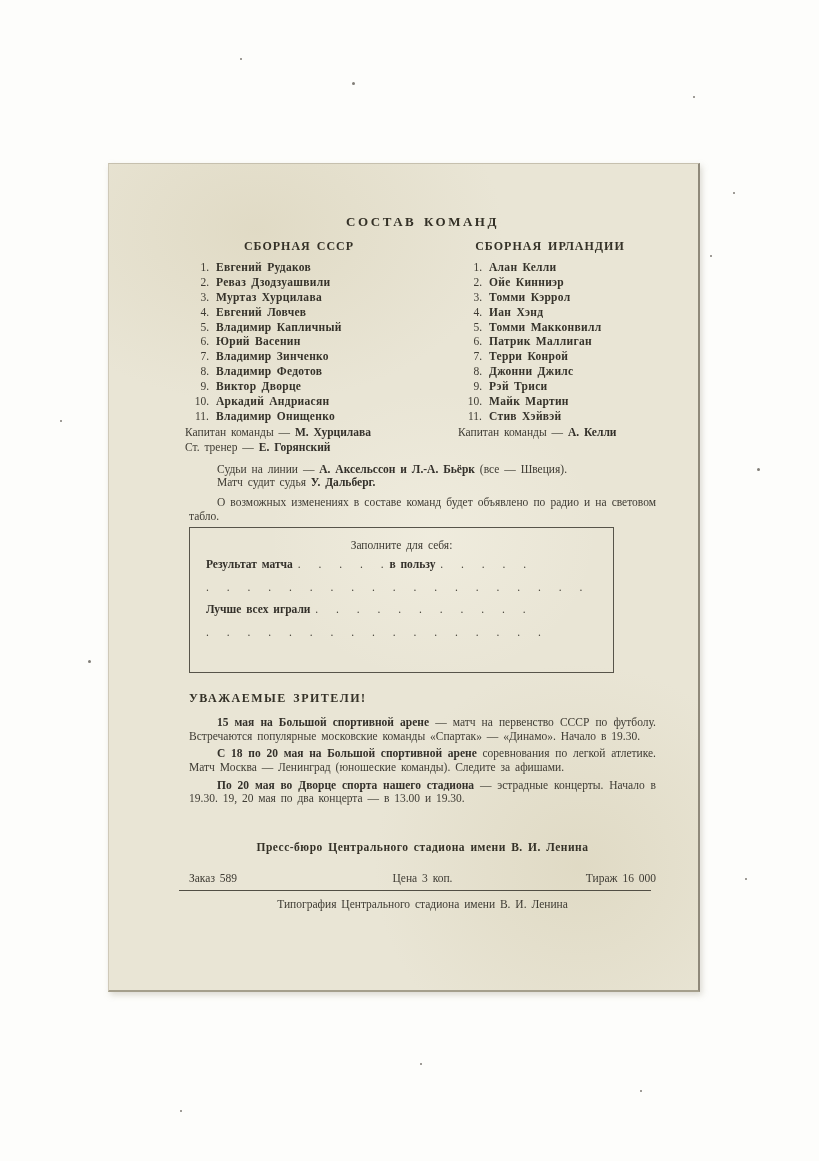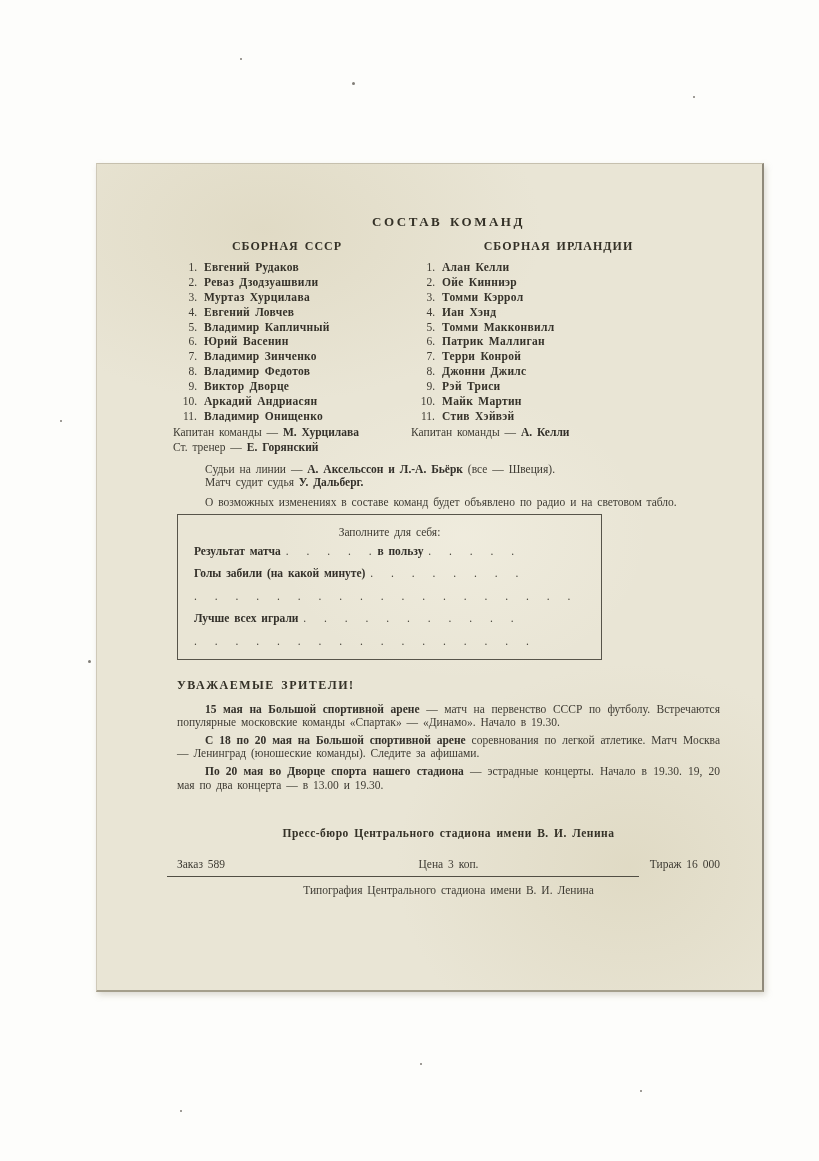--- a/index.html
+++ b/index.html
@@ -9,40 +9,40 @@
     font-family:"Liberation Serif","DejaVu Serif",serif;
   }
   .speck{position:absolute;background:#55514a;border-radius:50%;opacity:.75;}
   .pencil-mark{
     position:absolute;left:593px;top:174px;width:34px;height:10px;
     border-top:2px solid rgba(130,124,108,.45);
     border-bottom:1px solid rgba(130,124,108,.30);
     transform:rotate(-7deg);filter:blur(.6px);border-radius:40%;
   }
   .paper{
-    position:absolute;left:96px;top:163px;width:668px;height:829px;
+    position:absolute;left:108px;top:163px;width:592px;height:829px;
     box-sizing:border-box;
     background:
       radial-gradient(ellipse 60% 30% at 25% 8%, rgba(214,206,178,.45), transparent 70%),
       radial-gradient(ellipse 50% 35% at 80% 85%, rgba(210,202,172,.40), transparent 70%),
       radial-gradient(ellipse 40% 25% at 55% 45%, rgba(244,241,228,.55), transparent 70%),
       #e9e5d5;
     border-top:1px solid #c6c0ae;
     border-left:1px solid #cfc9b8;
     border-right:2px solid #8f897a;
     border-bottom:2px solid #a59f8c;
     box-shadow:2px 3px 6px rgba(160,155,135,.35);
     color:#3e3b33;
   }
   .content{padding:50px 42px 0 80px;font-size:11.5px;line-height:15px;word-spacing:2px;}
   .doc-title{
     text-align:center;font-weight:bold;font-size:13px;letter-spacing:2.5px;
     color:#343127;margin-bottom:10px;
   }
-  .teams-headers,.team-columns,.captains-row{display:flex;}
+  .teams-headers,.team-columns,.captains-row{display:flex;gap:35px;}
   .col-l{width:238px;flex:none;}
   .col-r{flex:1;}
   .team-header{font-weight:bold;font-size:12px;letter-spacing:1px;color:#343127;}
   .team-header.left{width:220px;text-align:center;}
   .team-header.right{flex:1;text-align:center;}
   .roster{list-style:none;margin:6px 0 0 0;padding:0;}
   .roster li{height:14.9px;white-space:nowrap;}
   .pnum{display:inline-block;width:20px;text-align:right;margin-right:7px;}
   .pname{font-weight:bold;color:#35322a;letter-spacing:.3px;}
   .captains-row{margin-top:1px;}
@@ -163,24 +163,20 @@
 
     <div class="fillin-box">
       <div class="fillin-title">Заполните для себя:</div>
       <div class="fillin-row">
         <b class="ink">Результат матча</b>
         <span class="dots">. . . . .</span>
         <b class="ink">в пользу</b>
         <span class="dots">. . . . .</span>
       </div>
       <div class="fillin-row">
-        <b class="ink">Голы забили (на какой минуте)</b>
-        <span class="dots">. . . . . . . .</span>
-      </div>
-      <div class="fillin-row">
         <span class="dots">. . . . . . . . . . . . . . . . . . .</span>
       </div>
       <div class="fillin-row">
         <b class="ink">Лучше всех играли</b>
         <span class="dots">. . . . . . . . . . .</span>
       </div>
       <div class="fillin-row">
         <span class="dots">. . . . . . . . . . . . . . . . .</span>
       </div>
     </div>

